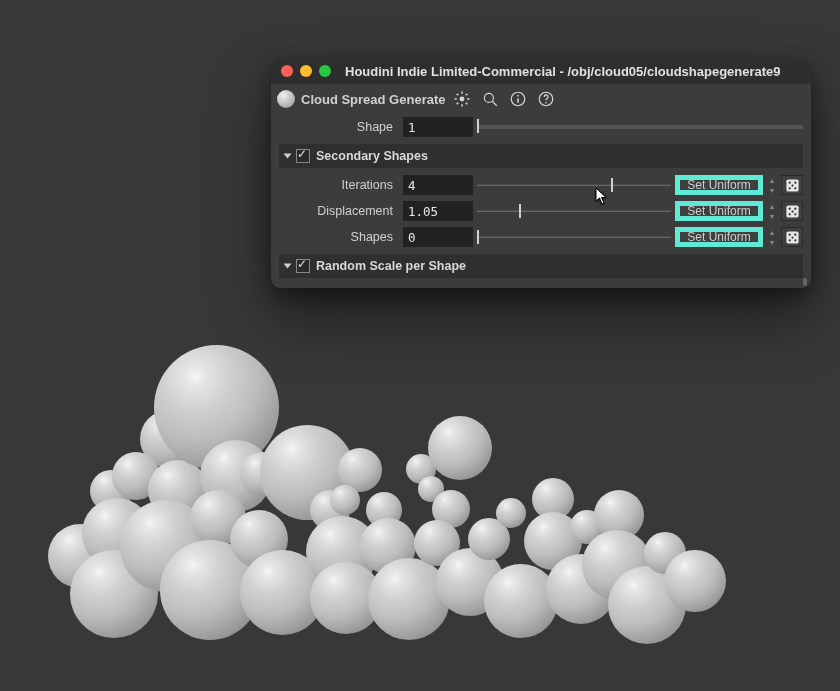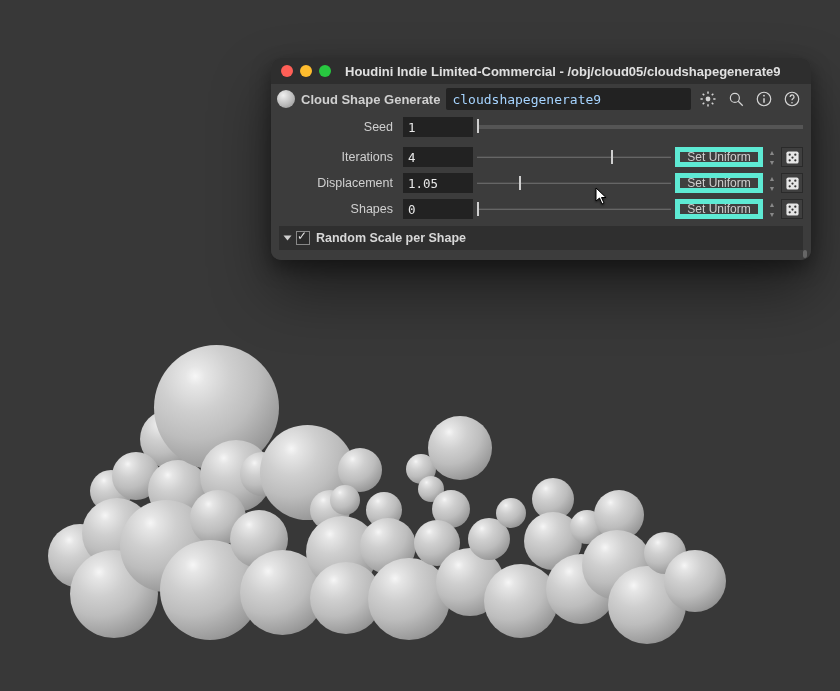--- a/index.html
+++ b/index.html
@@ -118,22 +118,21 @@
   <div class="win-dots">
     <div class="dot r"></div>
     <div class="dot y"></div>
     <div class="dot g"></div>
   </div>
   <div class="title">Houdini Indie Limited-Commercial - /obj/cloud05/cloudshapegenerate9</div>
  </div>
 
  <div class="nodehdr">
   <div class="nodeicon"></div>
-  <div class="nodelabel">Cloud Shape Generate</div>
-  <input class="nodepath" value="cloudshapegenerate9" style="">
+  <div class="nodelabel">Cloud Spread Generate</div>
   <div class="hdricons">
     <div class="ic">
       <svg viewBox="0 0 24 24">
             <circle cx="12" cy="12" r="3.2" fill="#d4d4d4" stroke="none"></circle>
             <g stroke="#d4d4d4" stroke-width="2">
               <line x1="12" y1="2" x2="12" y2="5"></line>
               <line x1="12" y1="19" x2="12" y2="22"></line>
               <line x1="2" y1="12" x2="5" y2="12"></line>
               <line x1="19" y1="12" x2="22" y2="12"></line>
               <line x1="4.9" y1="4.9" x2="7" y2="7"></line>
@@ -160,27 +159,32 @@
       <svg viewBox="0 0 24 24">
             <circle cx="12" cy="12" r="9"></circle>
             <path d="M9.5 9.2a2.6 2.6 0 1 1 3.7 2.4c-.9.5-1.2 1-1.2 1.9" stroke-width="1.7"></path>
             <circle cx="12" cy="17" r="1.1" fill="#d4d4d4" stroke="none"></circle>
           </svg>
     </div>
   </div>
  </div>
 
  <div class="paramrow">
-   <div class="plabel">Seed</div>
+   <div class="plabel">Shape</div>
    <input class="pval" value="1" style="">
    <div class="sliderwrap">
         <input type="range" class="slider main" min="0" max="100" value="0" style="">
       </div>
  </div>
 
+ <div class="section">
+   <div class="arrow"></div>
+   <div class="chk on"></div>
+   <div class="seclabel">Secondary Shapes</div>
+ </div>
 
  <div class="paramrow" style="margin-top:4px">
    <div class="plabel">Iterations</div>
    <input class="pval" value="4" style="">
    <div class="sliderwrap">
         <input type="range" class="slider" min="0" max="10" value="7" style="">
       </div>
    <div class="setuni">Set Uniform</div>
    <div class="stepbtn">
         <span>▲</span>

